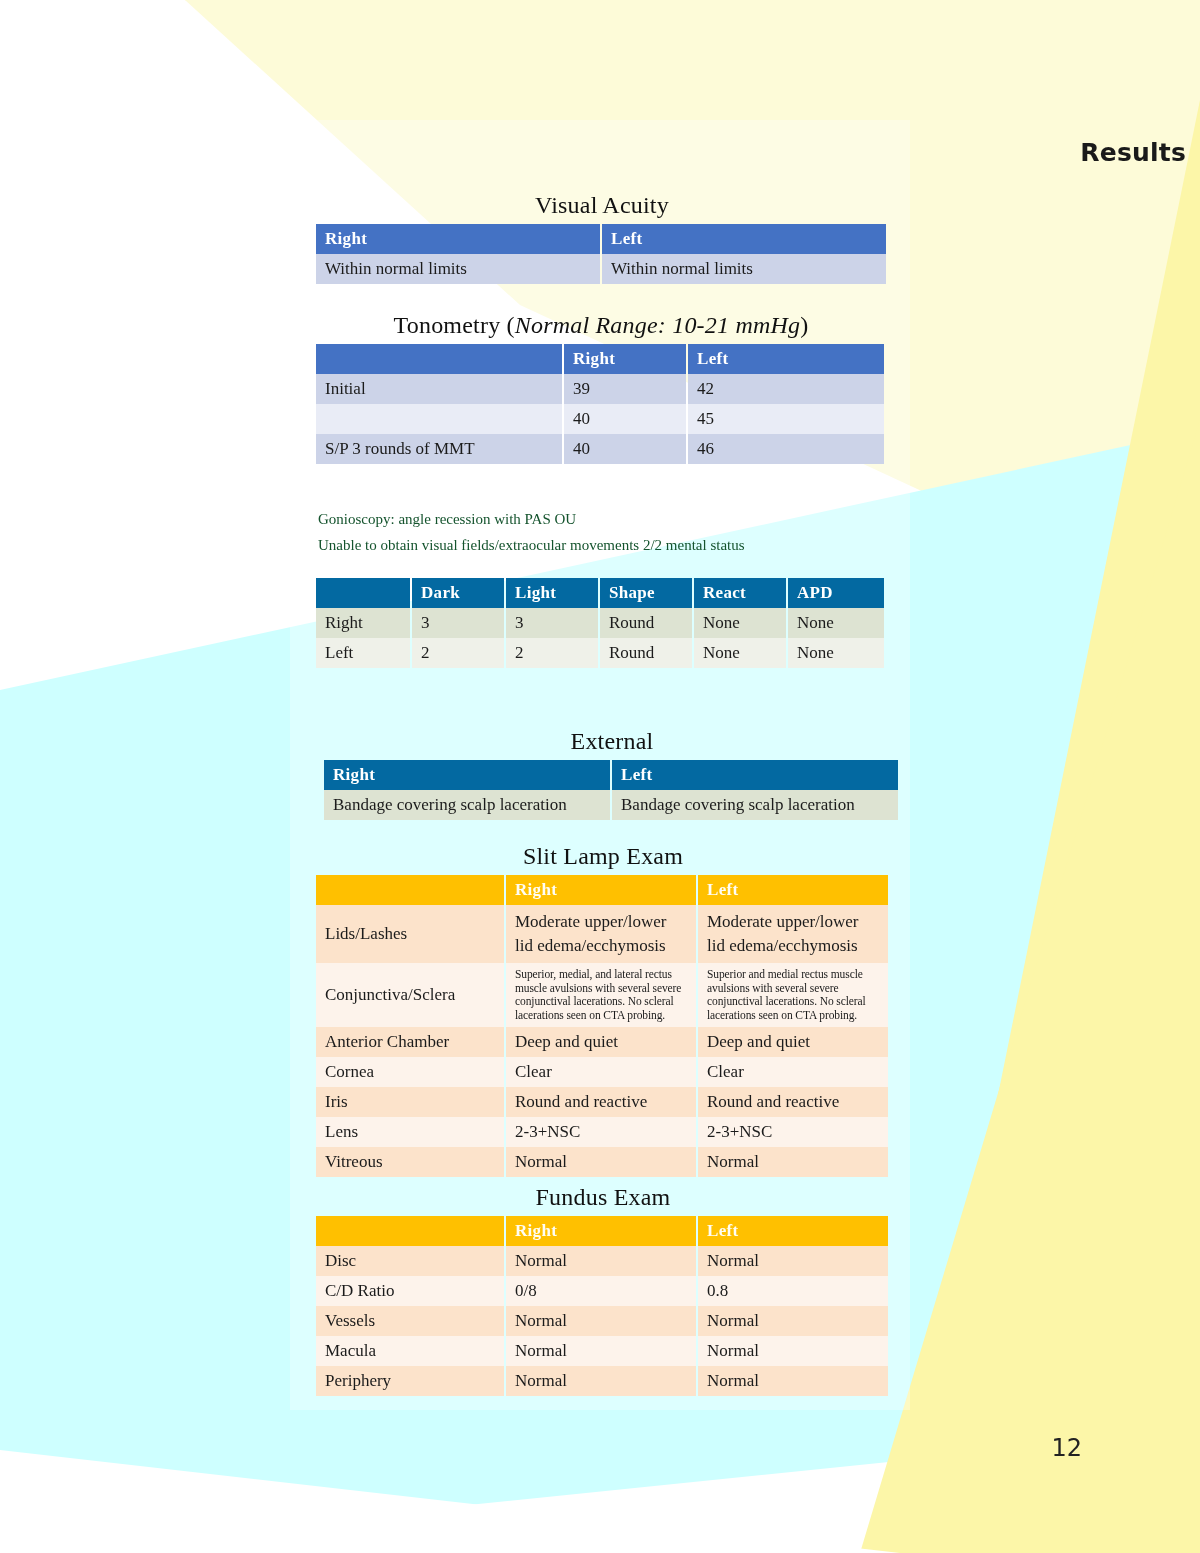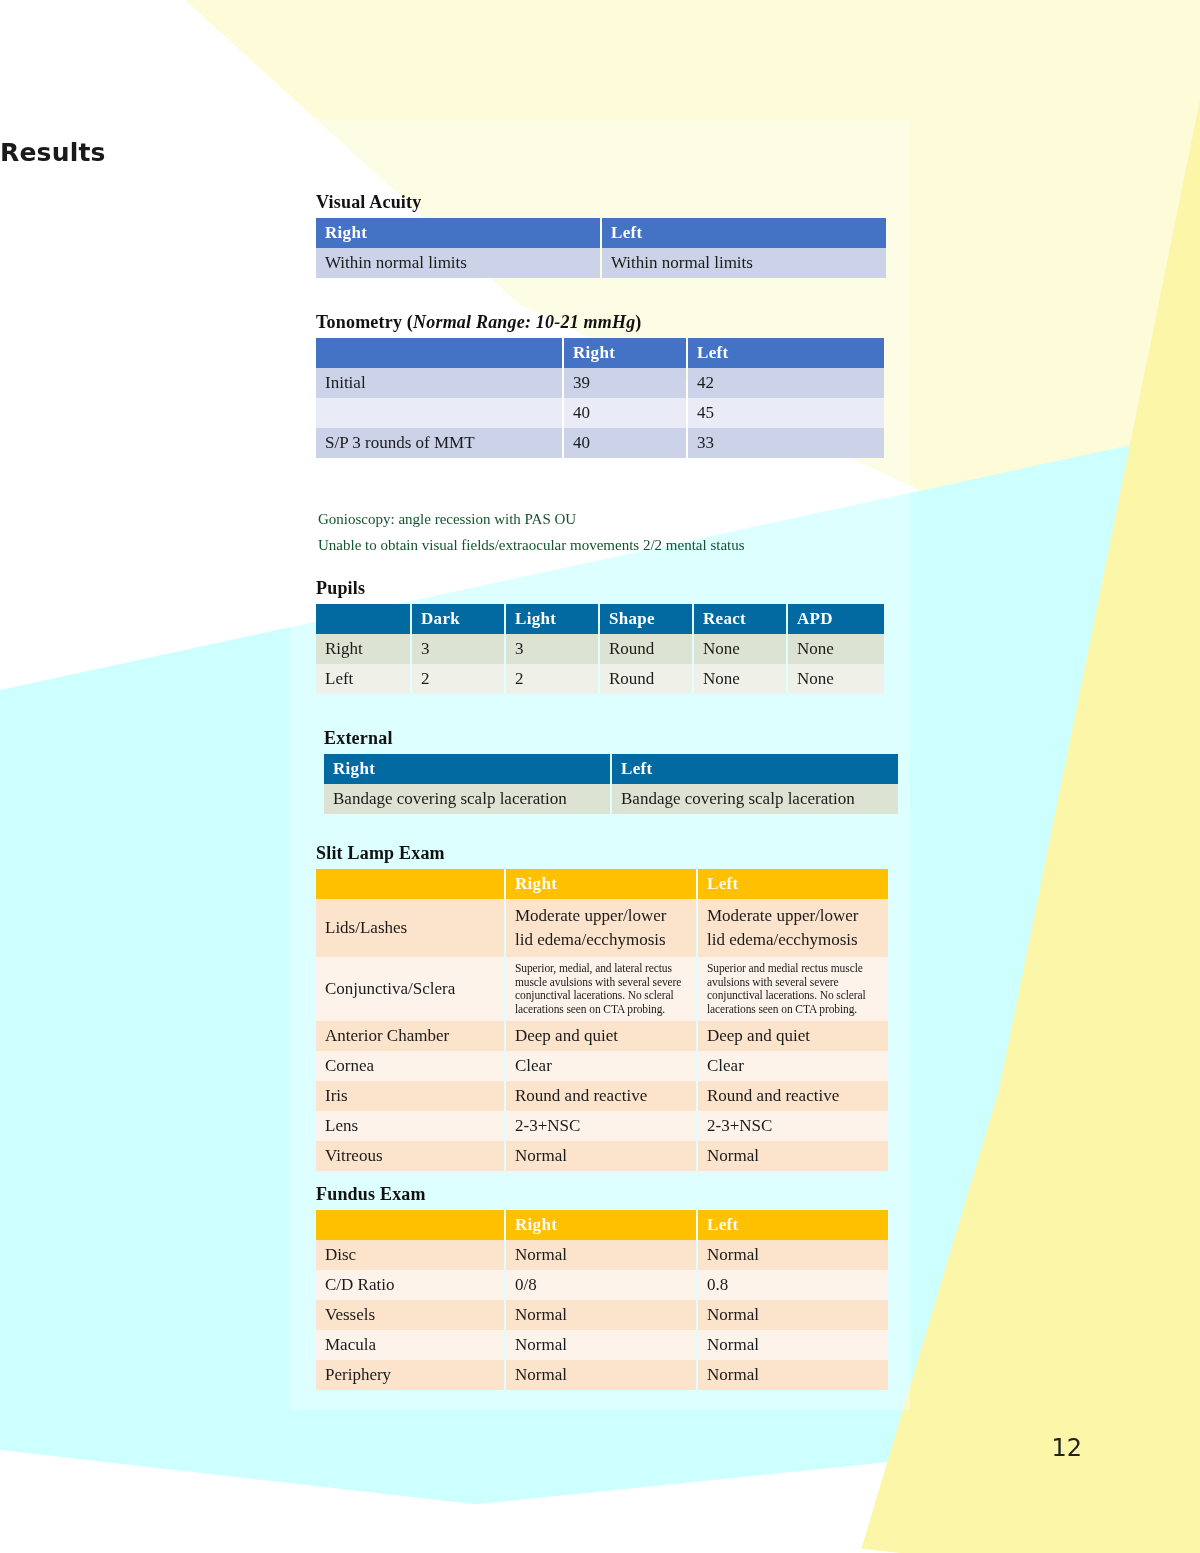--- a/index.html
+++ b/index.html
@@ -31,40 +31,42 @@
     z-index: 2;
     width: 1200px;
     height: 1553px;
   }
 
   .page-title {
     position: absolute;
     top: 138px;
     left: 0;
     width: 1178px;
-    text-align: left;
+    text-align: right;
     font-family: "DejaVu Sans", "Liberation Sans", sans-serif;
     font-size: 25px;
     font-weight: bold;
     color: #1a1a1a;
     letter-spacing: 0.2px;
+    padding-left: 8px;
   }
 
   .section {
     position: absolute;
     left: 314px;
   }
 
   .section-heading {
     font-family: "Liberation Serif", "DejaVu Serif", serif;
-    font-weight: bold;
-    font-size: 18px;
+    font-weight: normal;
+    font-size: 24px;
     color: #111111;
     margin: 0 0 5px 2px;
     letter-spacing: 0.2px;
+    text-align: center;
   }
   .section-heading .normal-note {
     font-style: italic;
   }
 
   .free-text {
     position: absolute;
     left: 318px;
     font-size: 15px;
     color: #14532d;
@@ -194,31 +196,30 @@
           <td>42</td>
         </tr>
         <tr>
           <td>&nbsp;</td>
           <td>40</td>
           <td>45</td>
         </tr>
         <tr>
           <td>S/P 3 rounds of MMT</td>
           <td>40</td>
-          <td>33</td>
+          <td>46</td>
         </tr>
       </tbody>
     </table>
   </div>
 
   <div class="free-text" style="top:506px;">Gonioscopy: angle recession with PAS OU</div>
   <div class="free-text" style="top:532px;">Unable to obtain visual fields/extraocular movements 2/2 mental status</div>
 
   <div class="section" style="top:578px;">
-    <div class="section-heading">Pupils</div>
     <table class="exam theme-pupils theme-green" style="width:568px;">
       <colgroup>
           <col style="width:94px">
           <col style="width:92px">
           <col style="width:92px">
           <col style="width:92px">
           <col style="width:92px">
           <col style="width:96px">
         </colgroup>
       <thead>

